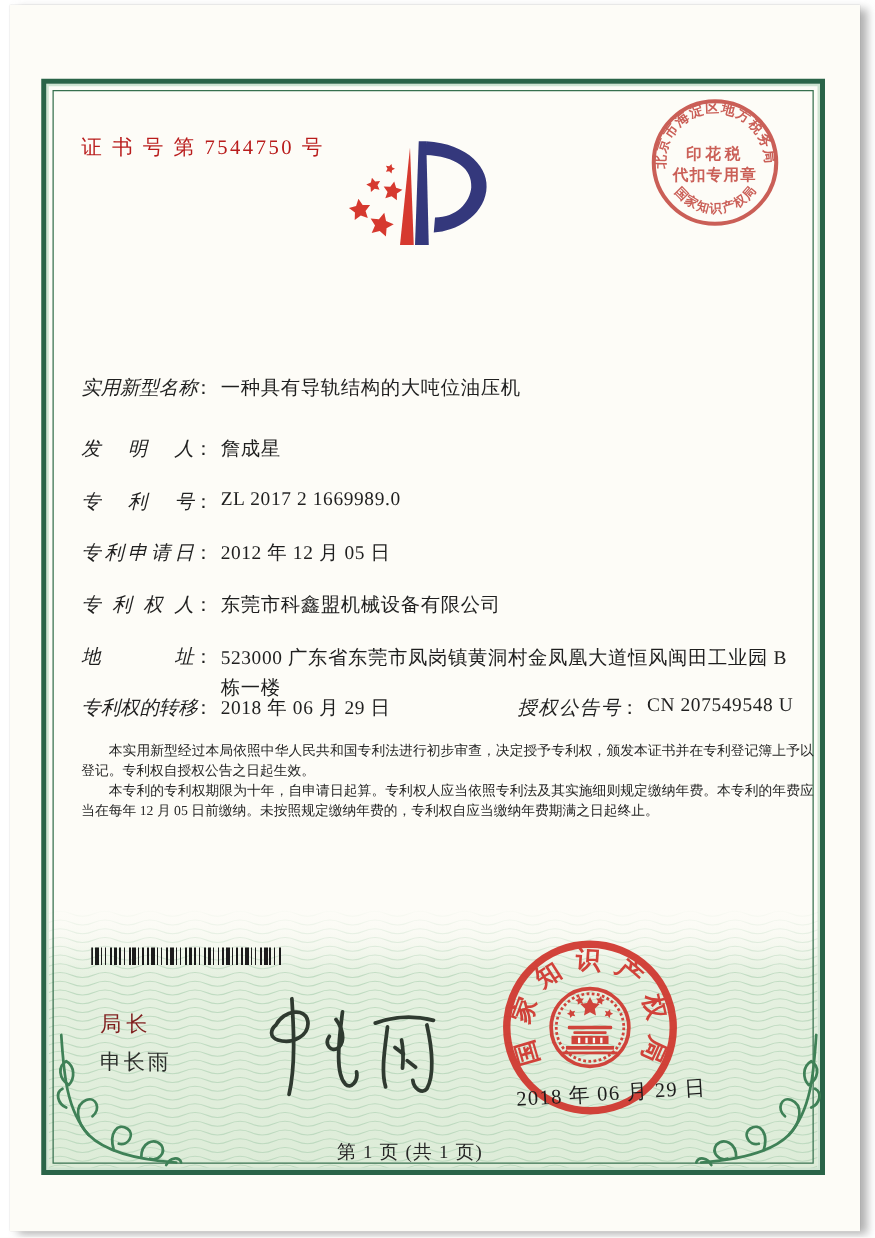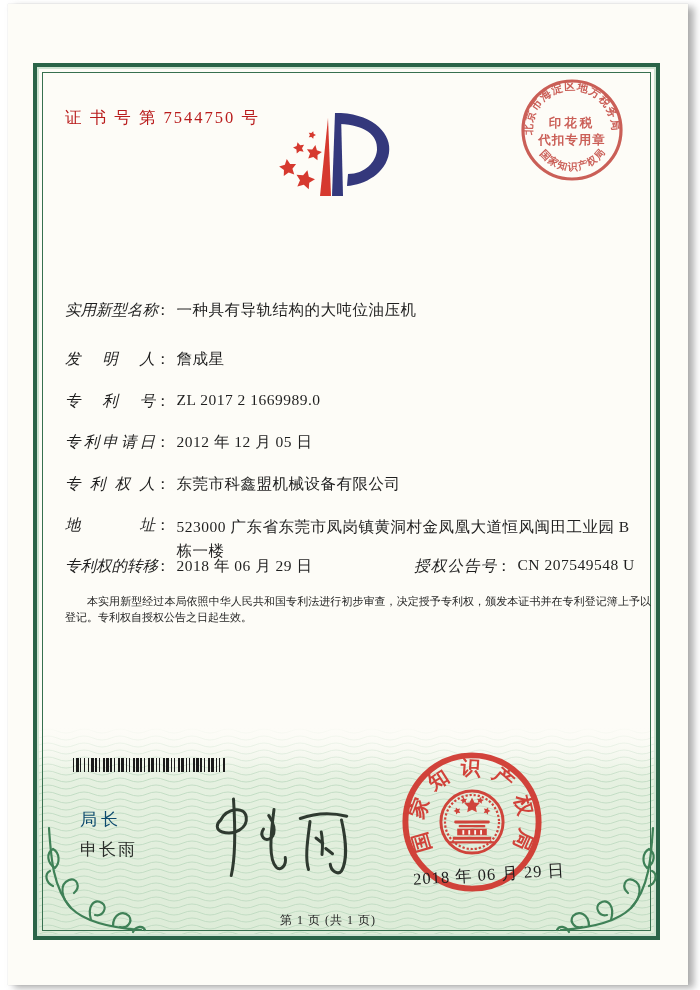--- a/index.html
+++ b/index.html
@@ -32,38 +32,38 @@
 
   .green-zone { position:absolute; left:31px; top:722px; width:615px; height:210px;
                 background:linear-gradient(180deg, rgba(227,240,222,0) 0%, #e6f1e1 22%, #ddecd8 100%); }
   .green-zone svg { position:absolute; inset:0; }
   .green-fade { position:absolute; left:0; top:0; width:100%; height:55px;
                 background:linear-gradient(180deg,#fdfcf7 0%, rgba(253,252,247,0) 100%); }
 
   .barcode { position:absolute; left:65px; top:754px; width:152px; height:14px;
              background:repeating-linear-gradient(90deg,#1b1b1b 0 1.5px,transparent 1.5px 3px,#1b1b1b 3px 6px,transparent 6px 7.5px,#1b1b1b 7.5px 8.5px,transparent 8.5px 11px,#1b1b1b 11px 12px,transparent 12px 15px); }
 
-  .comm-title { position:absolute; left:72px; top:804px; font-size:17px; letter-spacing:4px; color:#0c4a6e;
+  .comm-title { position:absolute; left:72px; top:804px; font-size:17px; letter-spacing:4px; color:#7f1d1d;
                 font-family:Liberation Mono, monospace; }
   .comm-name  { position:absolute; left:72px; top:834px; font-size:17px; letter-spacing:2px; color:#2b2f2b;
                 font-family:Liberation Sans, sans-serif; }
   .signature { position:absolute; left:175px; top:789px; }
 
   .seal { position:absolute; left:390px; top:744px; opacity:.92; }
   .seal-date { position:absolute; left:405px; top:860px; font-size:16.5px; color:#1d1d1d;
                letter-spacing:1px; transform:rotate(-3.5deg); z-index:6; white-space:nowrap; }
 
   .tax-stamp { position:absolute; left:482px; top:44px; opacity:.85; }
 
   .flourish { position:absolute; z-index:2; }
   .fl-left { left:33px; top:822px; }
   .fl-right { left:548px; top:822px; transform:scaleX(-1); }
 
   .footer { position:absolute; left:175px; top:908px; width:290px; text-align:center;
-            font-size:12px; color:#262626; letter-spacing:1px; z-index:5; }
+            font-size:15px; color:#262626; letter-spacing:1px; z-index:5; }
 </style>
 </head>
 <body>
 
 <div class="paper">
 
   <div class="green-zone">
     <svg id="waves" viewBox="0 0 615 210" preserveAspectRatio="none" width="615" height="210">
         <g fill="none" stroke="#b9d7bc" stroke-width="0.9" opacity="0.85">
           <path d="M0,5 q9,-4 18,0 q9,4 18,0 q9,-4 18,0 q9,4 18,0 q9,-4 18,0 q9,4 18,0 q9,-4 18,0 q9,4 18,0 q9,-4 18,0 q9,4 18,0 q9,-4 18,0 q9,4 18,0 q9,-4 18,0 q9,4 18,0 q9,-4 18,0 q9,4 18,0 q9,-4 18,0 q9,4 18,0 q9,-4 18,0 q9,4 18,0 q9,-4 18,0 q9,4 18,0 q9,-4 18,0 q9,4 18,0 q9,-4 18,0 q9,4 18,0 q9,-4 18,0 q9,4 18,0 q9,-4 18,0 q9,4 18,0 q9,-4 18,0 q9,4 18,0 q9,-4 18,0 q9,4 18,0 q9,-4 18,0 q9,4 18,0"></path>
@@ -164,20 +164,21 @@
     <div class="frow r7">
       <span class="flabel">专利权的转移</span><span class="fcolon">：</span><span class="fval">2018 年 06 月 29 日</span>
       <span class="cellB">
         <span class="flabel">授权公告号</span><span class="fcolon">：</span><span class="fval">CN 207549548 U</span>
       </span>
     </div>
   </div>
 
   <div class="paras">
     <p>本实用新型经过本局依照中华人民共和国专利法进行初步审查，决定授予专利权，颁发本证书并在专利登记簿上予以登记。专利权自授权公告之日起生效。</p>
+    <p>本专利的专利权期限为十年，自申请日起算。专利权人应当依照专利法及其实施细则规定缴纳年费。本专利的年费应当在每年 12 月 05 日前缴纳。未按照规定缴纳年费的，专利权自应当缴纳年费期满之日起终止。</p>
   </div>
 
   <div class="barcode"></div>
 
   <div class="comm-title">局长</div>
   <div class="comm-name">申长雨</div>
 
   <svg class="signature" width="200" height="90" viewBox="0 0 210 120">
     <g fill="none" stroke="#2f3a30" stroke-width="4" stroke-linecap="round">
       <path d="M22,36 C30,20 54,17 56,32 C58,47 40,57 24,52 C15,49 16,41 22,36"></path>

